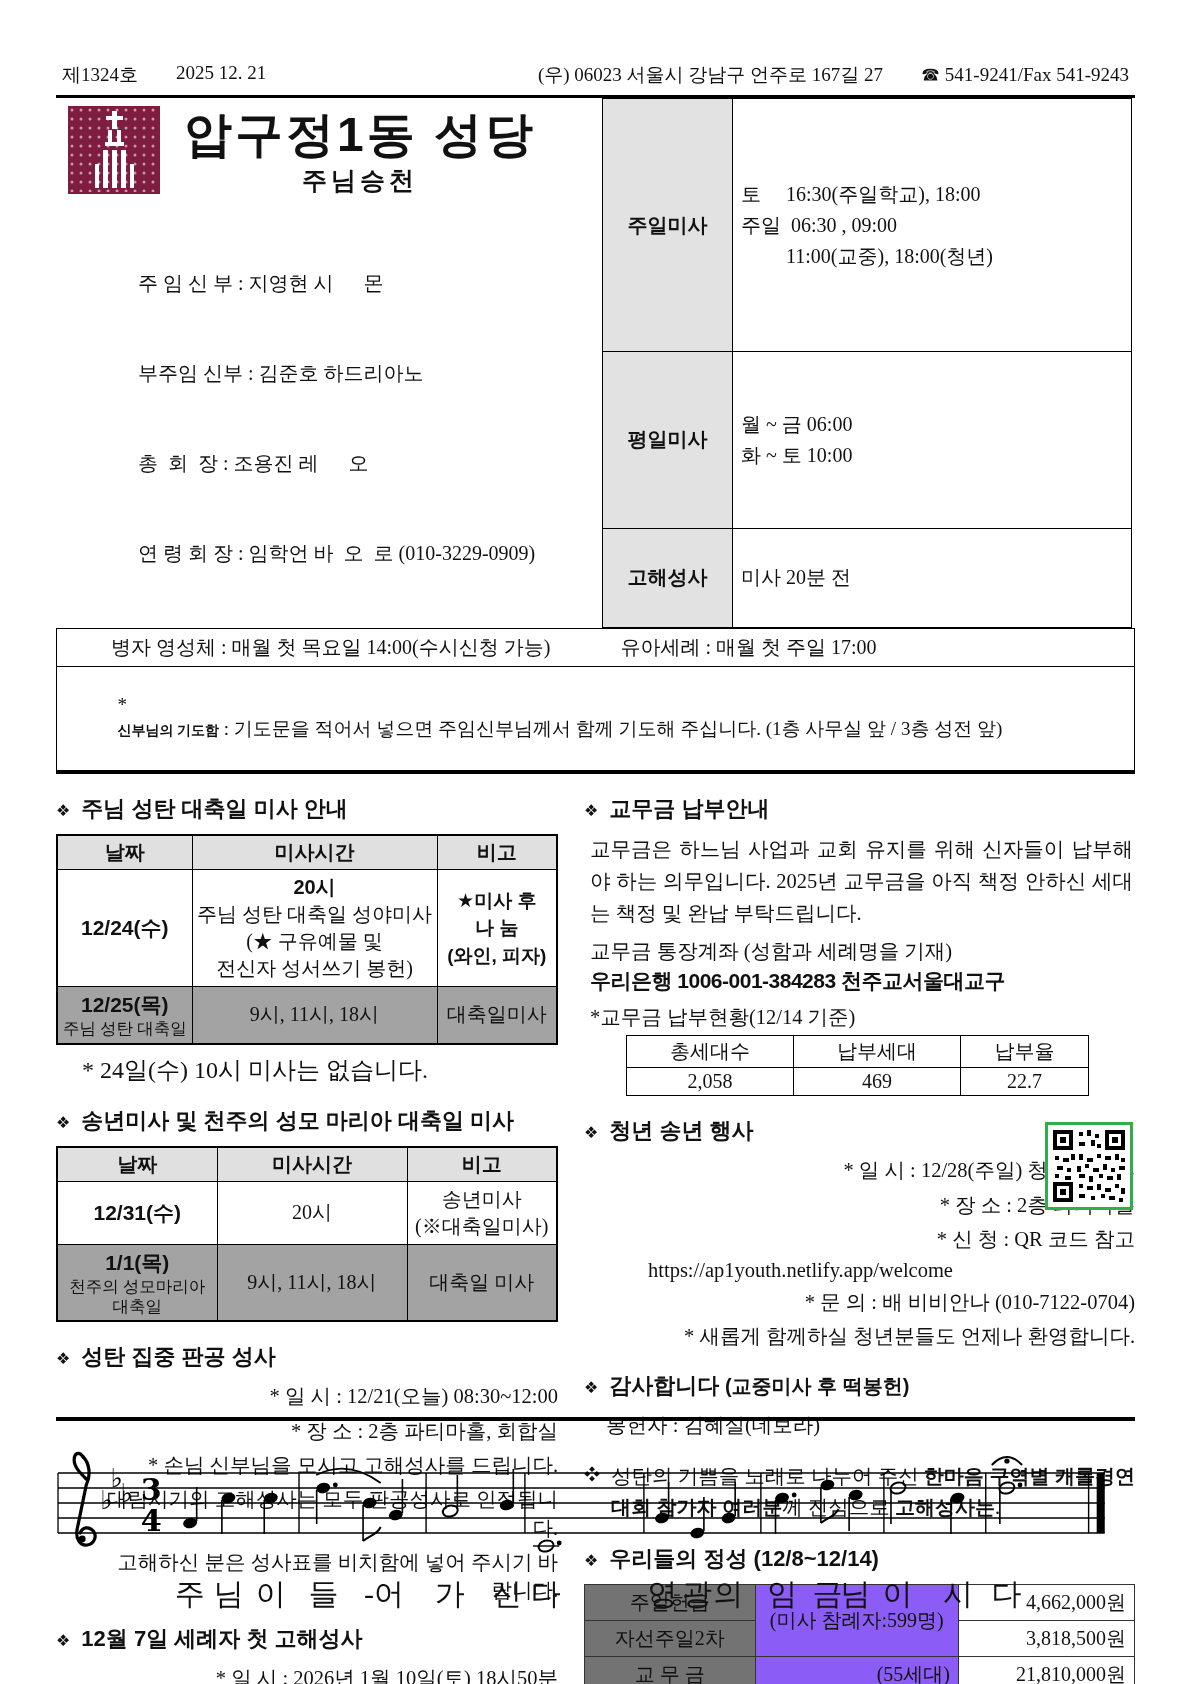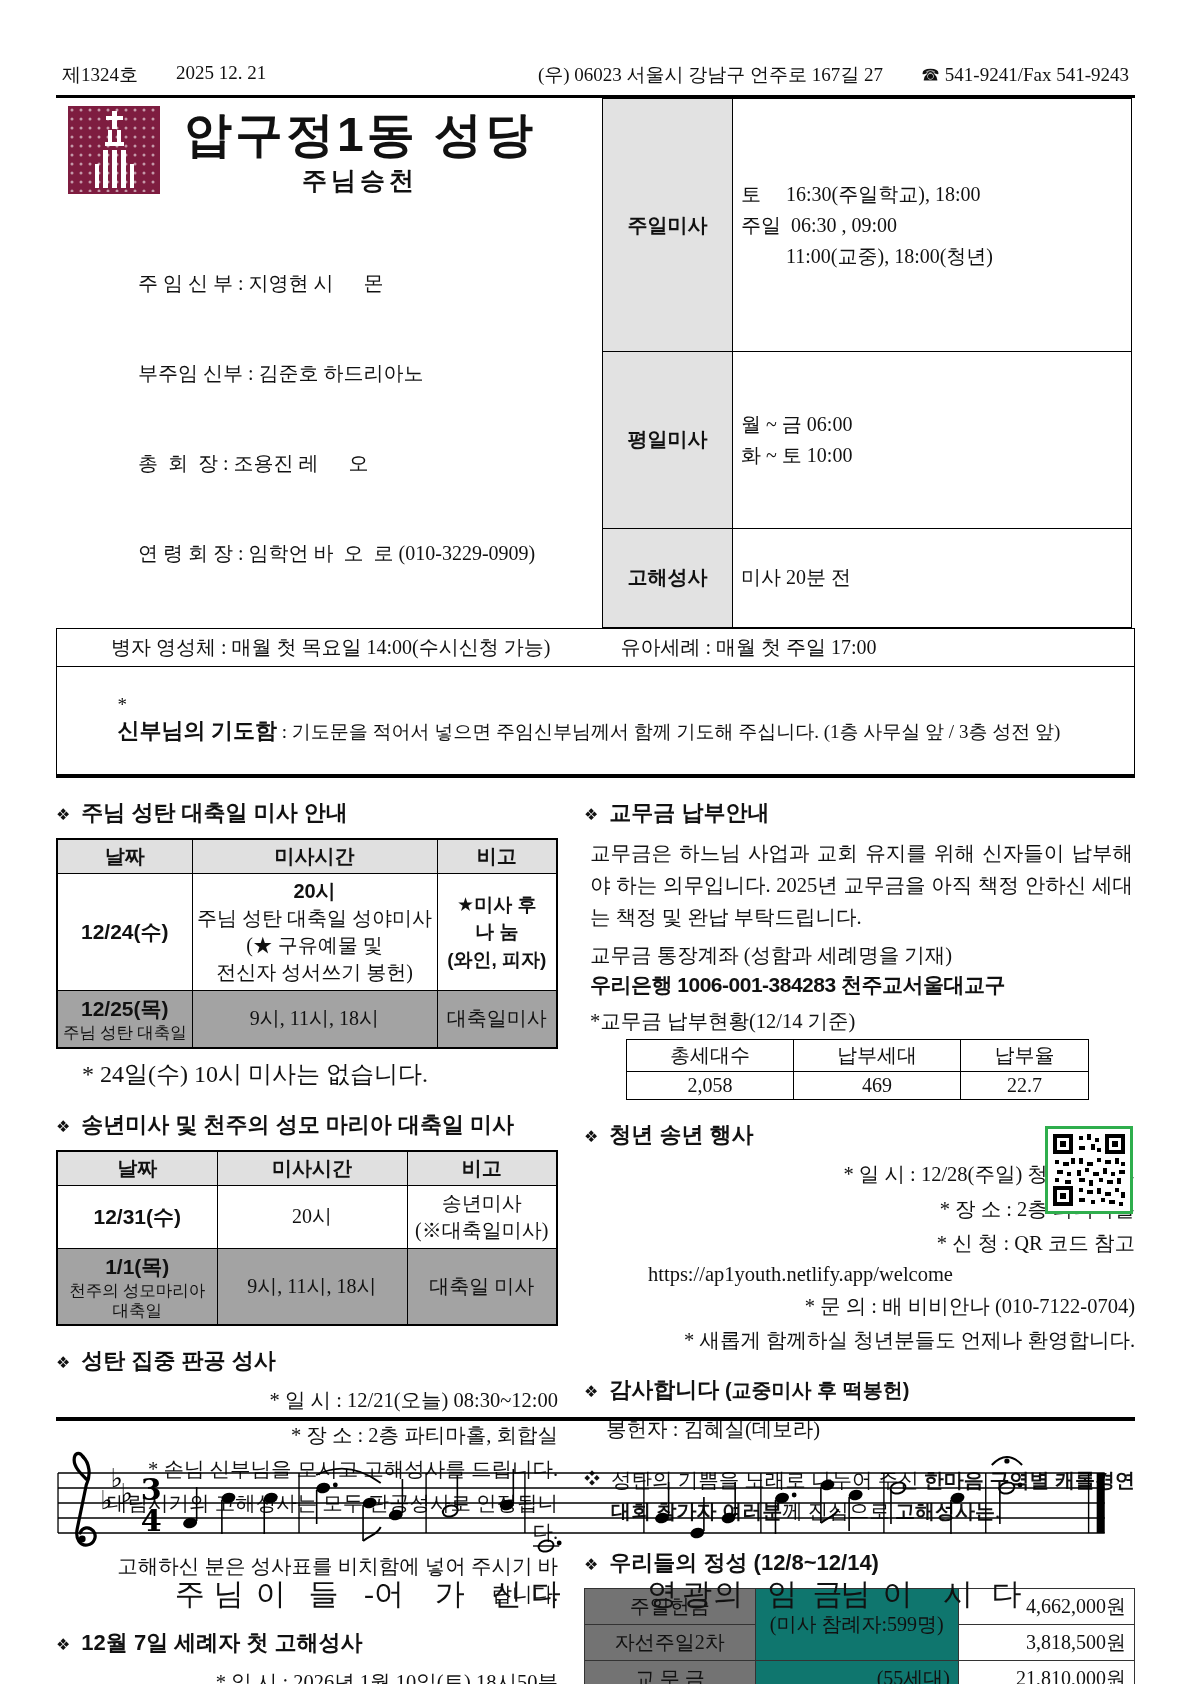--- a/index.html
+++ b/index.html
@@ -31,21 +31,21 @@
   .mass-table td.mlabel { width:130px; background:#e2e2e2; text-align:center; font-weight:700;
                           font-family:"Liberation Sans","DejaVu Sans",sans-serif; }
   .mass-table td.mtimes { padding:4px 8px; }
   .mass-line { white-space:pre-wrap; line-height:1.55; }
 
   
   .info-box { border:1px solid #000; border-top:1px solid #000; border-bottom:4px solid #000; }
   .info-row { display:flex; gap:70px; padding:5px 10px 5px 54px; font-size:20px;
               border-bottom:1px solid #000; white-space:pre-wrap; }
   .prayer-row { padding:5px 10px 6px 32px; font-size:19px; white-space:pre-wrap; }
-  .prayer-row b { font-size:22px; }
+  .prayer-row b { font-size:14px; }
 
   
   .columns { display:flex; gap:26px; margin-top:18px; }
   .col-left { width:502px; flex:none; }
   .col-right { flex:1; min-width:0; }
 
   .sec { margin-bottom:8px; }
   .sec-title { display:flex; align-items:baseline; gap:11px; margin:20px 0 10px 0;
                font-family:"Liberation Sans","DejaVu Sans",sans-serif; font-weight:700; font-size:22px; }
   .sec-title.first { margin-top:2px; }
@@ -82,21 +82,21 @@
   .qr-box { position:absolute; right:2px; top:6px; width:88px; height:88px;
             border:3px solid #2fae4d; background:#fff; padding:3px; }
 
   .carol-par { display:flex; gap:11px; margin:22px 0 10px 0; }
   .carol-text { font-size:20.5px; line-height:1.55; text-align:justify; }
   .carol-text b { font-family:"Liberation Sans","DejaVu Sans",sans-serif; font-size:20px; }
 
   table.offer { width:100%; border-collapse:collapse; font-size:20px; margin-top:2px; }
   table.offer td { border:1.2px solid #333; padding:4px 8px; }
   .o-label { background:#737373; text-align:center; width:31%; }
-  .o-detail { background:#0f766e; width:37%; }
+  .o-detail { background:#8b5cf6; width:37%; }
   .o-detail.center { text-align:center; }
   .o-detail.right { text-align:right; }
   .o-amount { text-align:right; width:32%; }
 
   
   .music-footer { position:absolute; left:56px; right:56px; bottom:66px;
                   border-top:4px solid #000; padding-top:22px; }
   .lyrics { position:relative; height:44px; margin-top:2px; font-size:30px; }
   .lyrics span { position:absolute; transform:translateX(-50%); white-space:nowrap; }
 

